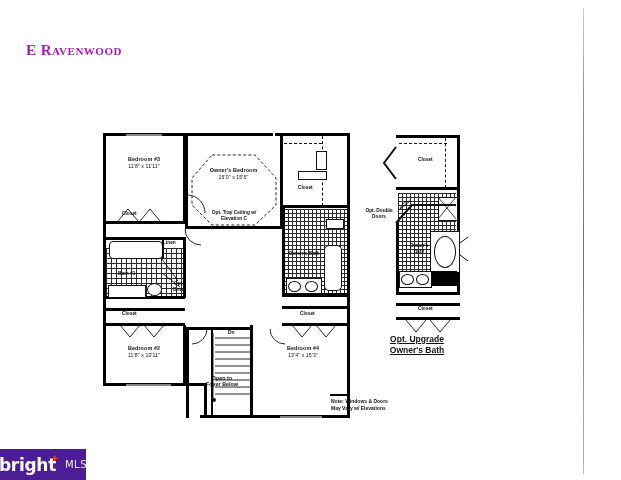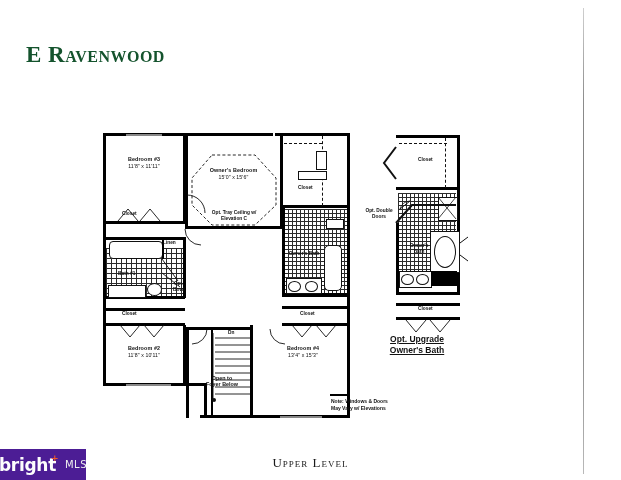--- a/index.html
+++ b/index.html
@@ -30,24 +30,24 @@
     height: 466px;
     background: linear-gradient(to bottom, #cfcfcf, #8c8c8c 20%, #6e6e6e 55%, #b9b9b9);
   }
 
   
   .plan-title {
     position: absolute;
     left: 26px;
     top: 42px;
     font-family: "Liberation Serif", serif;
-    font-size: 23px;
+    font-size: 15px;
     font-weight: bold;
     letter-spacing: 0.5px;
-    color: #14532d;
+    color: #a21caf;
     font-variant: small-caps;
     white-space: nowrap;
   }
 
   .level-caption {
     position: absolute;
     left: 0;
     right: 0;
     top: 455px;
     text-align: center;
@@ -406,23 +406,20 @@
   <div class="opt-label" style="left:355px; top:208px; width:48px;">
     <span>Opt. Double</span><br>
     <span>Doors</span>
   </div>
 
   <div class="section-caption" style="left:372px; top:334px; width:90px;text-decoration:underline;">
     <span>Opt. Upgrade</span><br>
     <span>Owner's Bath</span>
   </div>
 
-  <div class="level-caption">
-    <span>Upper Level</span>
-  </div>
 
   <div class="watermark">
     <span class="wm-bright">
       <span>bright</span><span class="wm-cross">+</span>
     </span>
     <span class="wm-mls">MLS</span>
   </div>
 
 </div>
 

